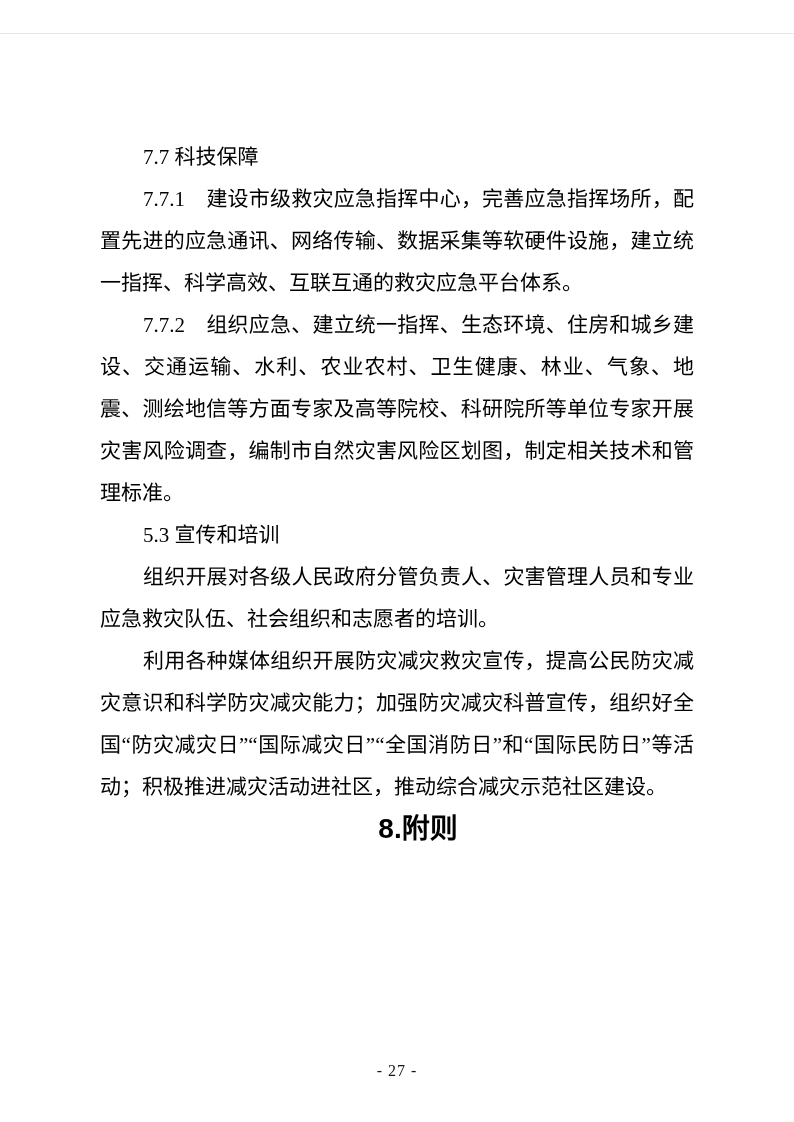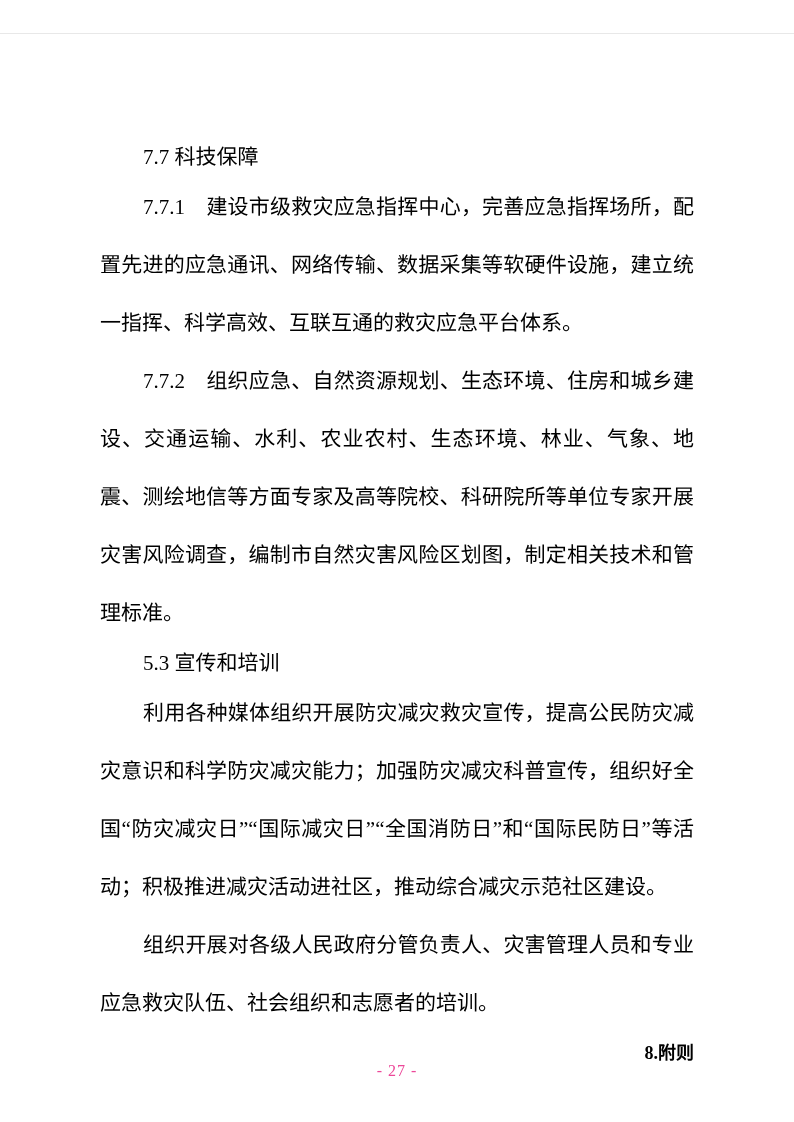--- a/index.html
+++ b/index.html
@@ -22,71 +22,71 @@
   .content {
     position: absolute;
     left: 100px;
     top: 102px;
     width: 594px;
   }
   .para {
     margin: 0;
     font-family: "Liberation Serif", "DejaVu Serif", serif;
     font-size: 21px;
-    line-height: 58px;
+    line-height: 42px;
     color: #000000;
     text-align: justify;
     text-justify: inter-character;
     text-indent: 43px;
     font-weight: normal;
   }
   .heading-kai {
     margin: 0;
     font-family: "Liberation Serif", "DejaVu Serif", serif;
     font-size: 21px;
     line-height: 42px;
     color: #000000;
     text-align: left;
     text-indent: 43px;
     font-weight: normal;
   }
   .heading-hei {
     margin: 0;
-    font-family: Liberation Serif, serif;
-    font-size: 18px;
+    font-family: Liberation Sans, sans-serif;
+    font-size: 28px;
     line-height: 42px;
     color: #000000;
-    text-align: right;
+    text-align: center;
     text-indent: 42px;
     font-weight: 700;
   }
   .footer {
     position: absolute;
     left: 0;
     top: 1026px;
     width: 794px;
     text-align: center;
   }
   .page-number {
     font-family: "Liberation Serif", "DejaVu Serif", serif;
     font-size: 16px;
     line-height: 22px;
-    color: #ec4899;
+    color: #0f172a;
     letter-spacing: 1px;
   }
 </style>
 </head>
 <body>
 
 <div class="page">
   <div class="content">
     <h3 class="heading-kai">7.7 科技保障</h3>
     <p class="para">7.7.1　建设市级救灾应急指挥中心，完善应急指挥场所，配置先进的应急通讯、网络传输、数据采集等软硬件设施，建立统一指挥、科学高效、互联互通的救灾应急平台体系。</p>
-    <p class="para">7.7.2　组织应急、自然资源规划、生态环境、住房和城乡建设、交通运输、水利、农业农村、生态环境、林业、气象、地震、测绘地信等方面专家及高等院校、科研院所等单位专家开展灾害风险调查，编制市自然灾害风险区划图，制定相关技术和管理标准。</p>
+    <p class="para">7.7.2　组织应急、建立统一指挥、生态环境、住房和城乡建设、交通运输、水利、农业农村、卫生健康、林业、气象、地震、测绘地信等方面专家及高等院校、科研院所等单位专家开展灾害风险调查，编制市自然灾害风险区划图，制定相关技术和管理标准。</p>
     <h3 class="heading-kai">5.3 宣传和培训</h3>
+    <p class="para">组织开展对各级人民政府分管负责人、灾害管理人员和专业应急救灾队伍、社会组织和志愿者的培训。</p>
     <p class="para">利用各种媒体组织开展防灾减灾救灾宣传，提高公民防灾减灾意识和科学防灾减灾能力；加强防灾减灾科普宣传，组织好全国“防灾减灾日”“国际减灾日”“全国消防日”和“国际民防日”等活动；积极推进减灾活动进社区，推动综合减灾示范社区建设。</p>
-    <p class="para">组织开展对各级人民政府分管负责人、灾害管理人员和专业应急救灾队伍、社会组织和志愿者的培训。</p>
     <h3 class="heading-hei">8.附则</h3>
   </div>
   <div class="footer">
     <span class="page-number">- 27 -</span>
   </div>
 </div>
 
 </body></html>

